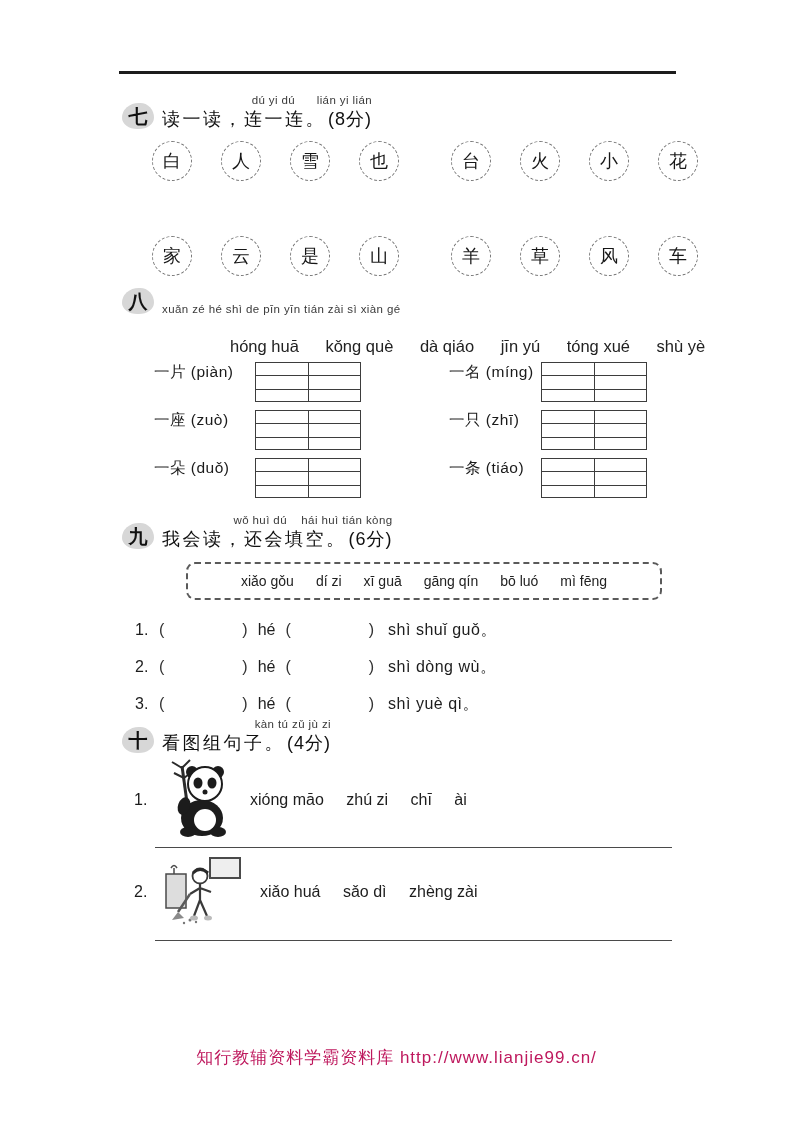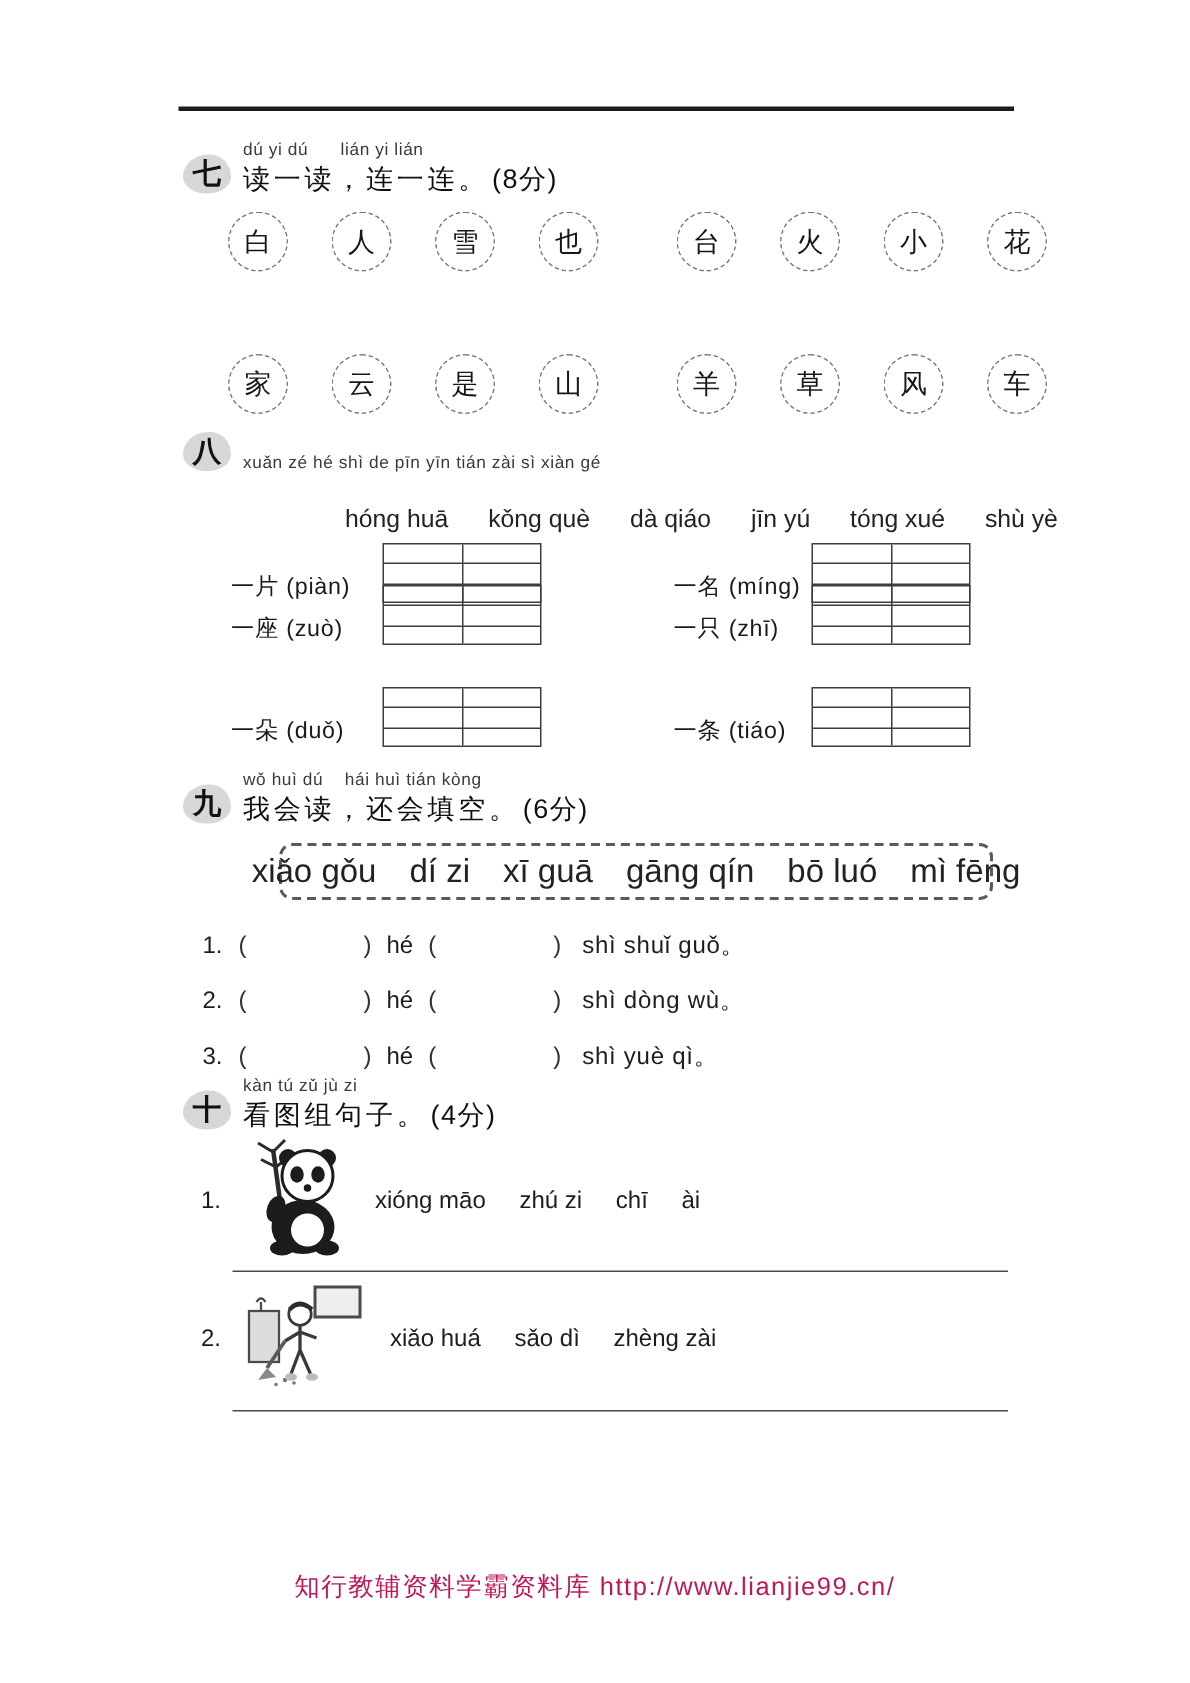--- a/index.html
+++ b/index.html
@@ -11,48 +11,48 @@
   .page{position:absolute;inset:0;}
   .top-rule{position:absolute;top:71px;left:119px;width:557px;height:2.5px;background:#1c1c1c;}
 
   
   .sec-header{position:absolute;left:122px;display:flex;align-items:flex-end;}
   .badge{display:inline-flex;align-items:center;justify-content:center;
     width:32px;height:26px;background:#d7d7d7;margin-bottom:2px;
     border-radius:55% 45% 50% 50% / 60% 60% 45% 45%;}
   .badge-char{font-size:19px;font-weight:bold;color:#111;line-height:1;}
   .ht{display:flex;flex-direction:column;margin-left:8px;}
-  .hp{font-size:11.5px;color:#3a3a3a;white-space:pre;margin-bottom:1px;letter-spacing:.4px;}
+  .hp{font-size:11.5px;color:#3a3a3a;white-space:pre;margin-bottom:1px;letter-spacing:.4px;text-align:right;}
   .hline{font-size:18px;font-weight:400;letter-spacing:2.5px;color:#101010;white-space:nowrap;}
   .pts{margin-left:2px;letter-spacing:1px;}
 
   
   .bubble-row{position:absolute;left:152px;display:flex;}
   .bubble{width:38px;height:38px;border:1.6px dashed #787878;border-radius:50%;
     display:flex;align-items:center;justify-content:center;
     font-size:18px;color:#161616;margin-right:29px;flex:0 0 auto;}
   .bubble.g2{margin-left:23px;}
 
   
   .options-row{position:absolute;left:230px;font-size:16.5px;color:#222;white-space:nowrap;}
   .options-row .word{margin-right:22px;}
-  .mw-row{position:absolute;left:120px;width:557px;display:flex;align-items:flex-end;}
+  .mw-row{position:absolute;left:120px;width:557px;display:flex;align-items:flex-start;}
   .mw-label{margin-left:34px;width:101px;font-size:15.5px;letter-spacing:.5px;white-space:nowrap;}
   .mw-label.r{margin-left:88px;width:92px;}
   .fourline{width:106px;height:40px;border:1px solid #3d3d3d;box-sizing:border-box;flex:0 0 auto;
     background:
       linear-gradient(#3d3d3d,#3d3d3d) 0 12px / 100% 1px no-repeat,
       linear-gradient(#3d3d3d,#3d3d3d) 0 26px / 100% 1px no-repeat,
       linear-gradient(#3d3d3d,#3d3d3d) 52px 0 / 1px 100% no-repeat;}
 
   
   .word-bank{position:absolute;left:186px;top:562px;width:472px;height:34px;
     border:2px dashed #5a5a5a;border-radius:9px;
     display:flex;align-items:center;justify-content:center;}
-  .word-bank .word{font-size:22px;color:#222;margin:0 11px;white-space:nowrap;}
+  .word-bank .word{font-size:14px;color:#222;margin:0 11px;white-space:nowrap;}
   .q-line{position:absolute;left:135px;display:flex;align-items:baseline;font-size:16px;color:#1d1d1d;}
   .q-num{width:24px;}
   .q-paren{font-size:16px;color:#333;}
   .q-blank{display:inline-block;width:78px;}
   .q-mid{margin:0 10px;}
   .q-tail{margin-left:14px;letter-spacing:.5px;white-space:nowrap;}
 
   
   .s10-item{position:absolute;left:134px;display:flex;align-items:center;}
   .s10-num{font-size:16px;width:22px;}
@@ -122,21 +122,21 @@
     <span class="word">tóng xué</span>
     <span class="word">shù yè</span>
   </div>
 
   <div class="mw-row" style="top:362px;">
     <span class="mw-label">一片 (piàn)</span>
     <div class="fourline"></div>
     <span class="mw-label r">一名 (míng)</span>
     <div class="fourline"></div>
   </div>
-  <div class="mw-row" style="top:390px;">
+  <div class="mw-row" style="top:410px;">
     <span class="mw-label">一座 (zuò)</span>
     <div class="fourline"></div>
     <span class="mw-label r">一只 (zhī)</span>
     <div class="fourline"></div>
   </div>
   <div class="mw-row" style="top:458px;">
     <span class="mw-label">一朵 (duǒ)</span>
     <div class="fourline"></div>
     <span class="mw-label r">一条 (tiáo)</span>
     <div class="fourline"></div>

